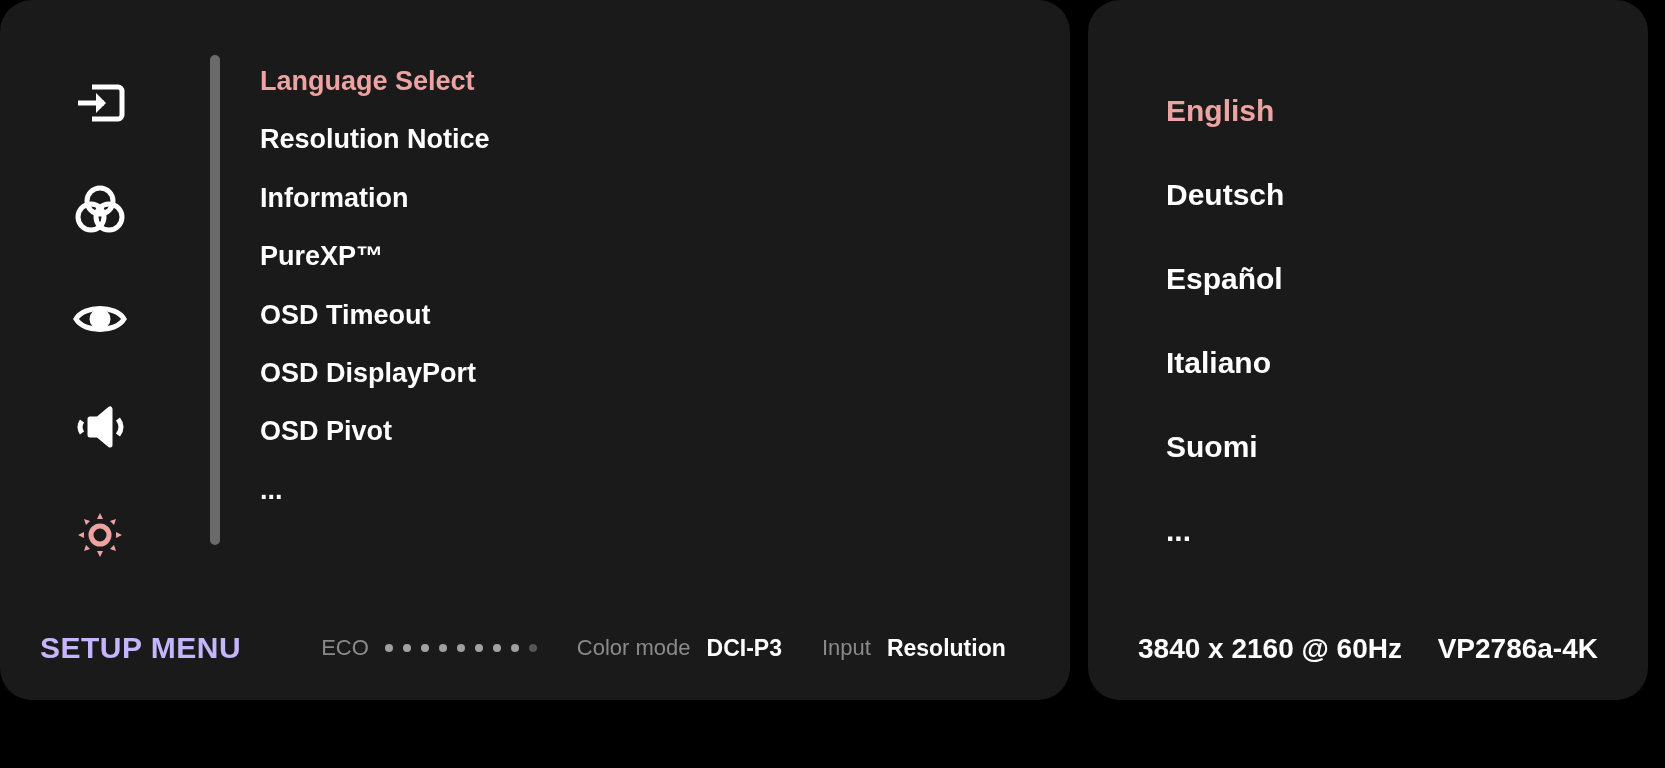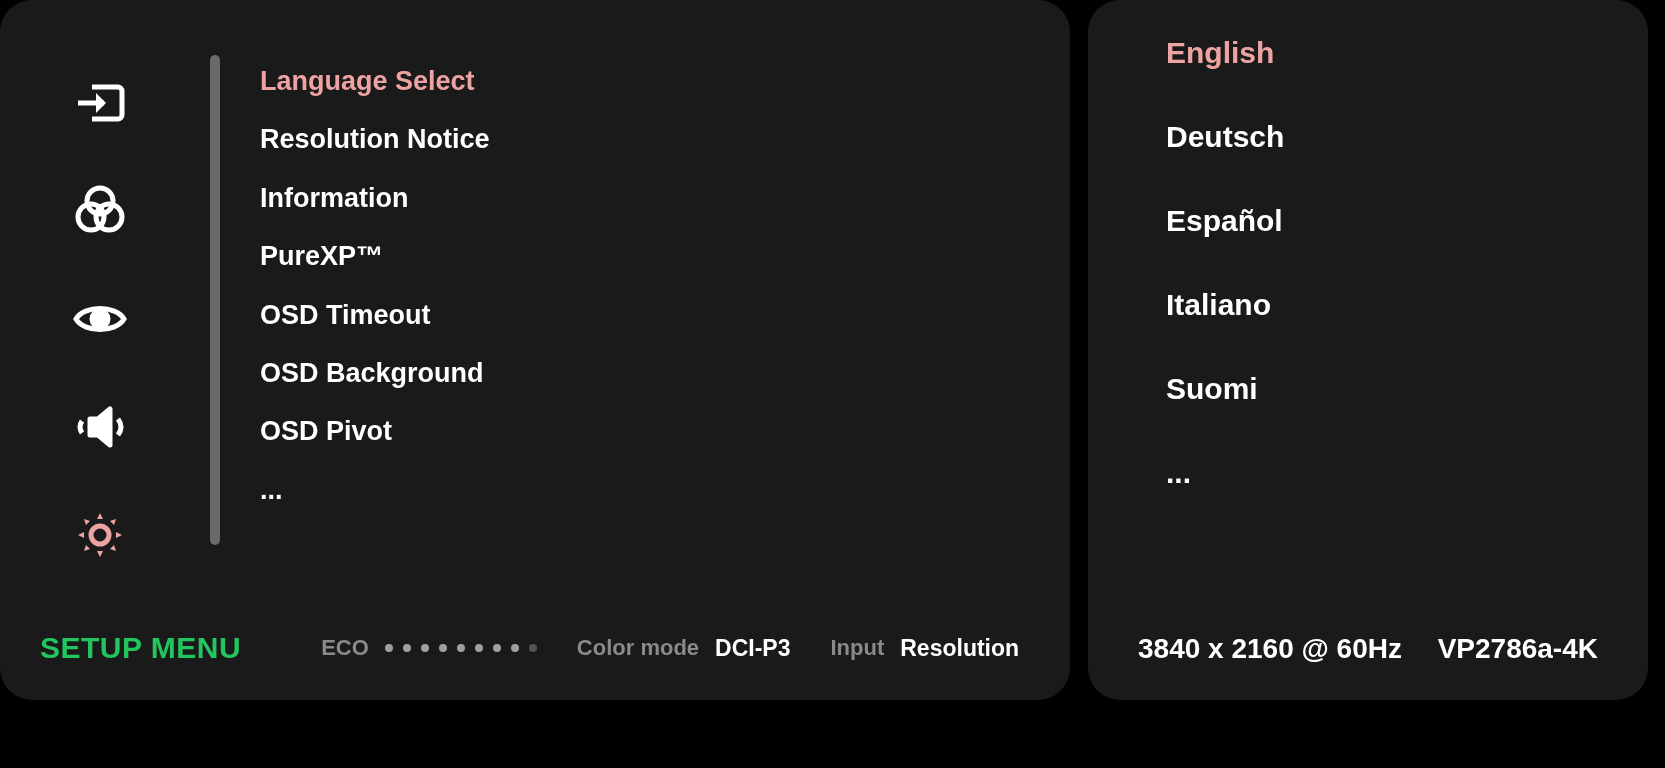--- a/index.html
+++ b/index.html
@@ -85,49 +85,49 @@
     .footer {
       display: flex;
       align-items: center;
       padding: 0 40px 35px 40px;
       gap: 40px;
       font-size: 24px;
     }
     .footer-title {
       font-size: 30px;
       font-weight: 800;
-      color: #22c55e;
+      color: #c4b5fd;
       letter-spacing: 0.5px;
       margin-right: 40px;
     }
     .footer-kv {
       display: flex;
       align-items: center;
       gap: 16px;
     }
-    .footer-key { color: #8a8a8a; font-weight: 700; font-size: 22px;}
+    .footer-key { color: #8a8a8a; font-weight: 400; font-size: 22px;}
     .footer-val { color: #fff; font-weight: 700; font-size: 23px;}
     .eco-dots {
       display: flex;
       align-items: center;
       gap: 10px;
     }
     .eco-dot {
       width: 8px;
       height: 8px;
       border-radius: 50%;
       background: #a0a0a0;
     }
     .eco-dot.dim { background: #555; }
     .side-body {
       flex: 1;
       display: flex;
       flex-direction: column;
       gap: 50px;
-      padding: 36px 0 0 78px;
+      padding: 94px 0 0 78px;
     }
     .lang-item {
       font-size: 30px;
       font-weight: 700;
       color: #fff;
       cursor: pointer;
     }
     .lang-item.active { color: #eea3a3; }
     .side-footer {
       display: flex;
@@ -199,21 +199,21 @@
     <div class="scrollbar-track">
       <div class="scrollbar-thumb"></div>
     </div>
 
     <div class="menu-col">
       <div class="menu-item active">Language Select</div>
       <div class="menu-item">Resolution Notice</div>
       <div class="menu-item">Information</div>
       <div class="menu-item">PureXP™</div>
       <div class="menu-item">OSD Timeout</div>
-      <div class="menu-item">OSD Background</div>
+      <div class="menu-item">OSD DisplayPort</div>
       <div class="menu-item">OSD Pivot</div>
       <div class="menu-item">...</div>
     </div>
   </div>
 
   <div class="footer">
     <div class="footer-title">SETUP MENU</div>
 
     <div class="footer-kv">
       <span class="footer-key">ECO</span>

